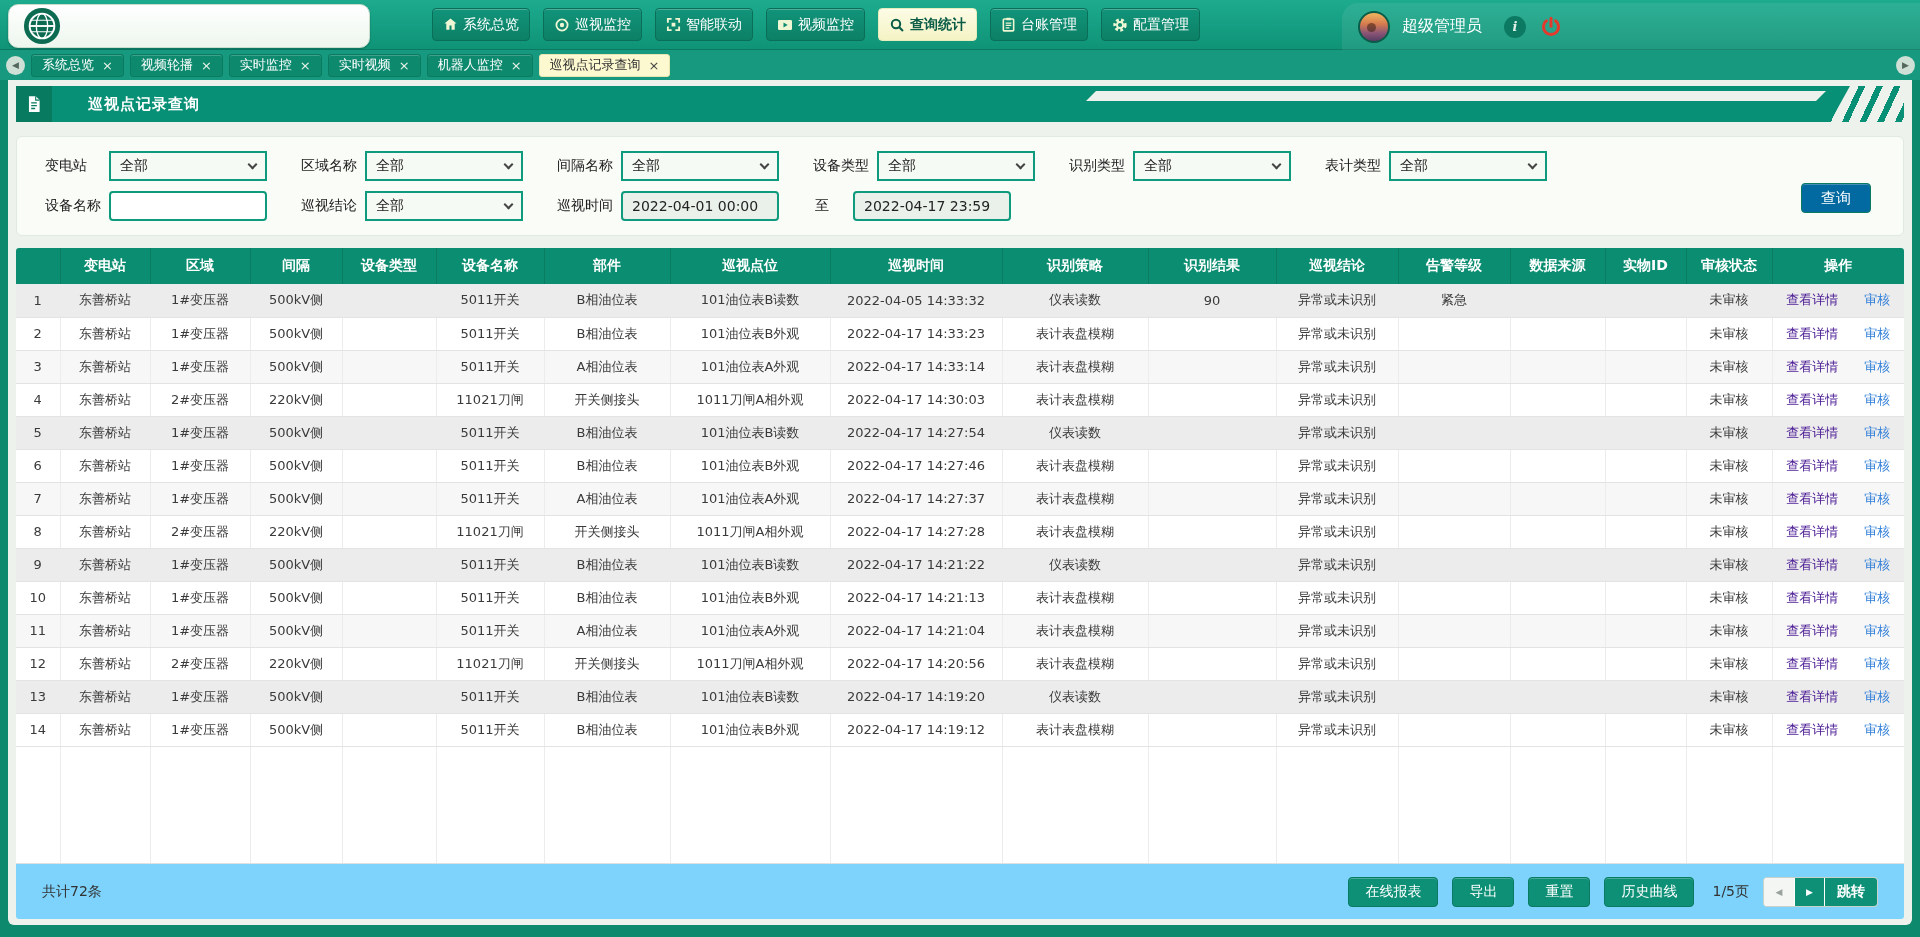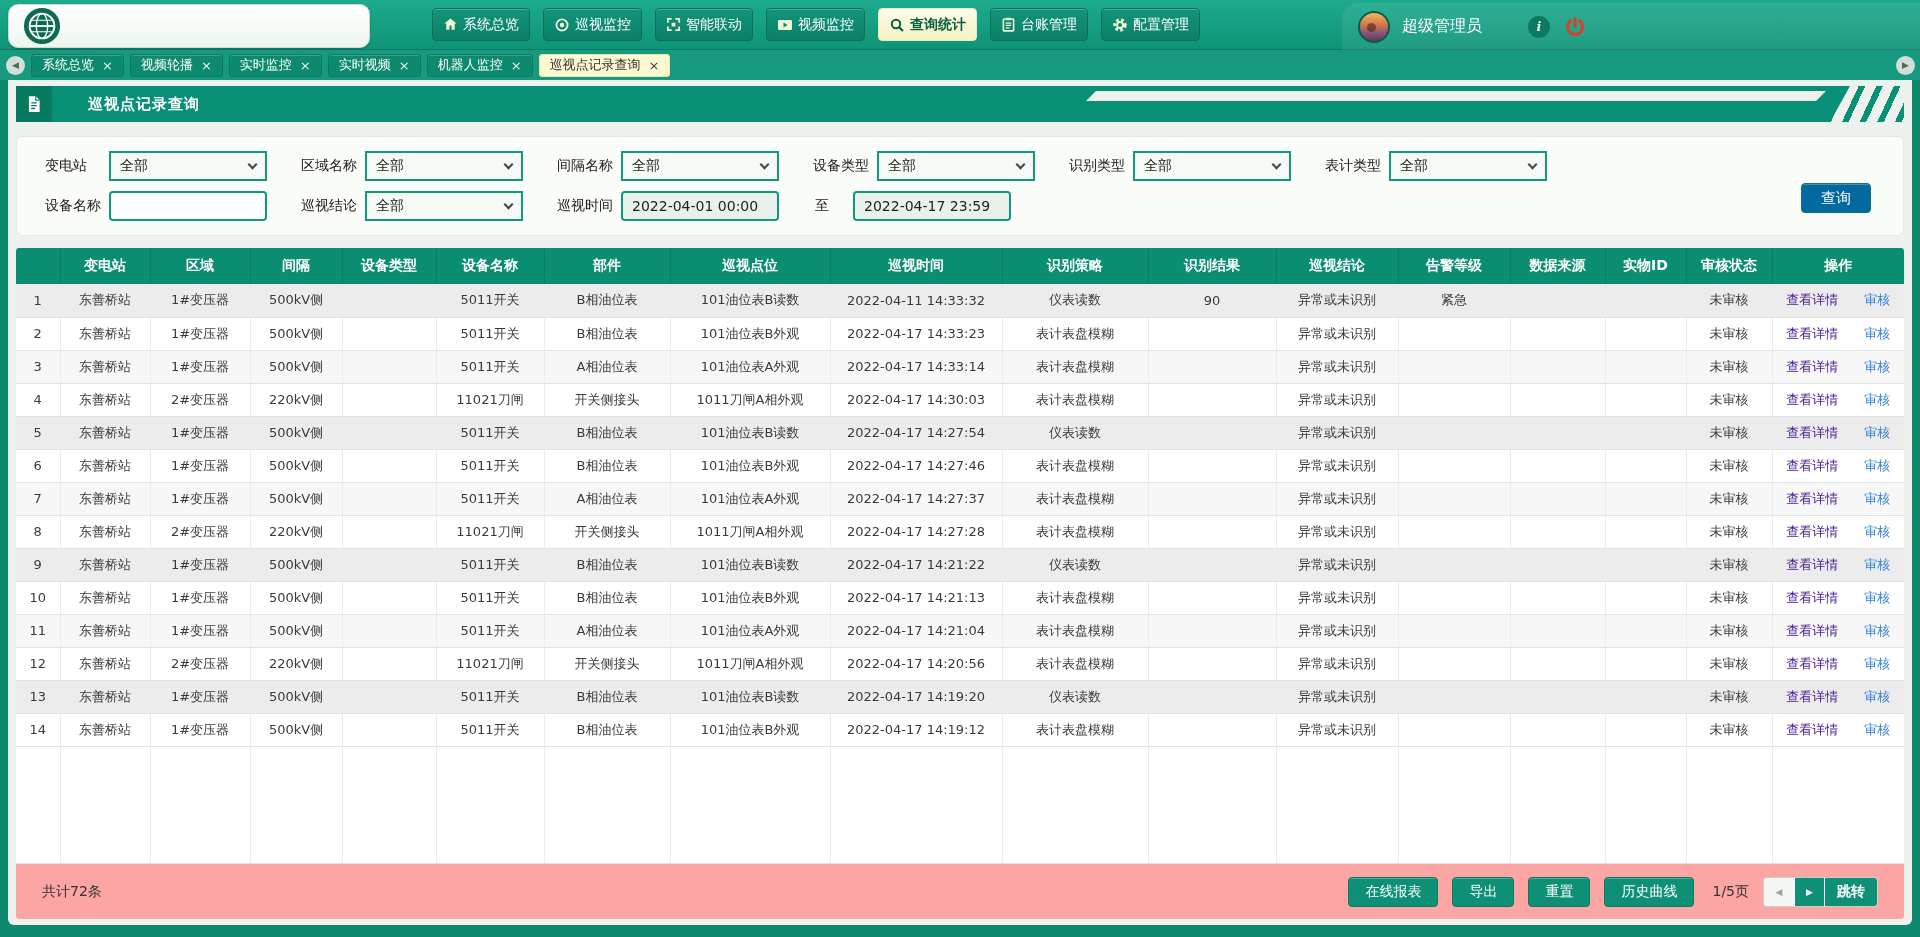--- a/index.html
+++ b/index.html
@@ -54,21 +54,21 @@
   .avatar {
     width:32px; height:32px; border-radius:50%;
     border:2px solid #0a5c48;
     background:linear-gradient(180deg,#f2b55e 0%,#d57a4f 40%,#8a5576 72%,#573c63 100%);
     position:relative; overflow:hidden;
   }
   .avatar::after {
     content:""; position:absolute; left:7px; top:10px; width:9px; height:9px;
     border-radius:50%; background:rgba(60,30,20,0.55);
   }
-  .user-name { color:#ffffff; font-size:16px; margin-right:34px; }
+  .user-name { color:#ffffff; font-size:16px; margin-right:10px; }
   .info-btn {
     width:22px; height:22px; border-radius:50%; background:#0c7a63;
     color:#dff0e6; font-size:13px; font-weight:bold; font-style:italic;
     display:flex; align-items:center; justify-content:center;
     font-family:"DejaVu Serif","Liberation Serif",serif; cursor:pointer;
   }
   .power-btn { cursor:pointer; display:flex; align-items:center; margin-left:2px; }
   
   .tabbar {
     height:30px; background:#16997e;
@@ -168,21 +168,21 @@
   }
   .records tbody td:last-child { border-right:none; }
   .records tbody tr:nth-child(4n+1) { background:#ececec; }
   .records tbody tr:nth-child(4n+3) { background:#f7f7f7; }
   .records tbody tr.filler { background:#ffffff !important; }
   .records tbody tr.filler td { height:117px; border-bottom:none; }
   .op-detail { color:#4c1d95; cursor:pointer; margin-right:26px; }
   .op-audit { color:#2f7ed8; cursor:pointer; }
   
   .table-footer {
-    height:56px; background:#fca5a5; border-top:1px solid #e0e0e0;
+    height:56px; background:#7dd3fc; border-top:1px solid #e0e0e0;
     display:flex; align-items:center; padding:0 26px;
   }
   .total-label { font-size:14px; color:#333; }
   .footer-right { margin-left:auto; display:flex; align-items:center; gap:14px; }
   .fbtn {
     height:30px; padding:0 16px; background:#0d9076;
     border:1px solid #0b7a63; border-radius:4px;
     color:#ffffff; font-size:14px; display:flex; align-items:center; justify-content:center;
     cursor:pointer; box-shadow:inset 0 1px 0 rgba(255,255,255,0.25); white-space:nowrap;
   }
@@ -456,21 +456,21 @@
       <tbody id="records-tbody">
           <tr>
             <td>1</td>
             <td>东善桥站</td>
             <td>1#变压器</td>
             <td>500kV侧</td>
             <td></td>
             <td>5011开关</td>
             <td>B相油位表</td>
             <td>101油位表B读数</td>
-            <td>2022-04-11 14:33:32</td>
+            <td>2022-04-05 14:33:32</td>
             <td>仪表读数</td>
             <td>90</td>
             <td>异常或未识别</td>
             <td>紧急</td>
             <td></td>
             <td></td>
             <td>未审核</td>
             <td class="op-cell"><span class="op-detail">查看详情</span><span class="op-audit">审核</span></td>
           </tr>
           <tr>

